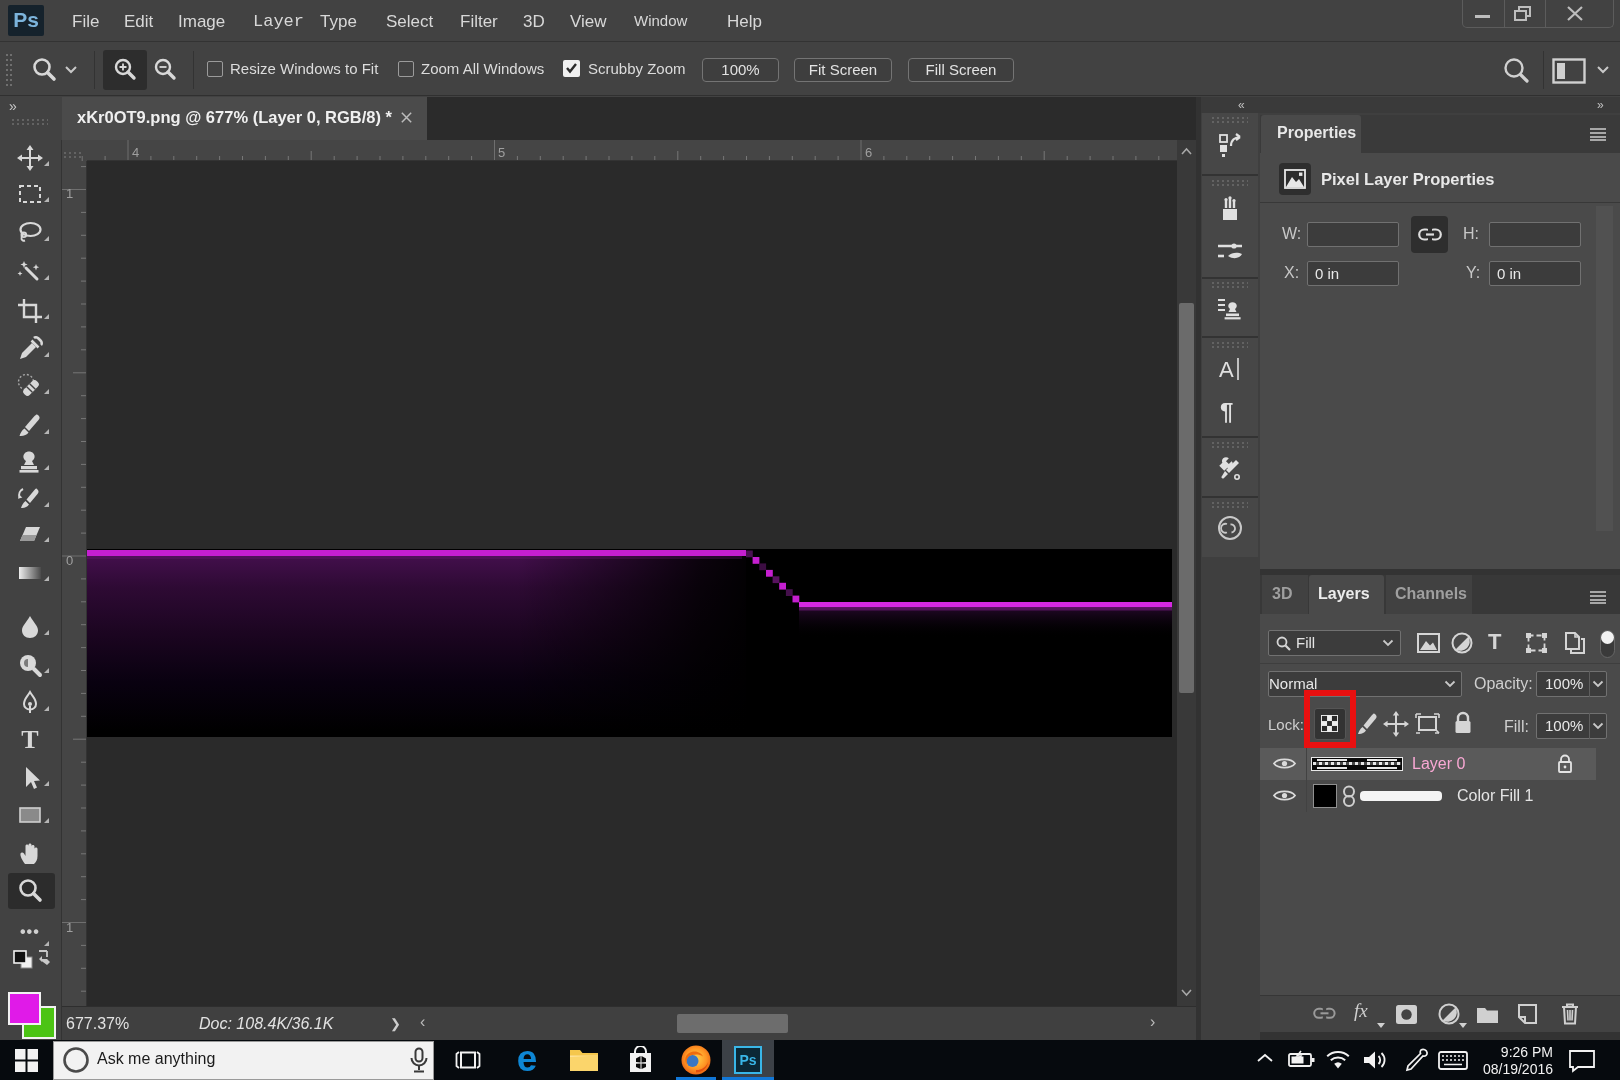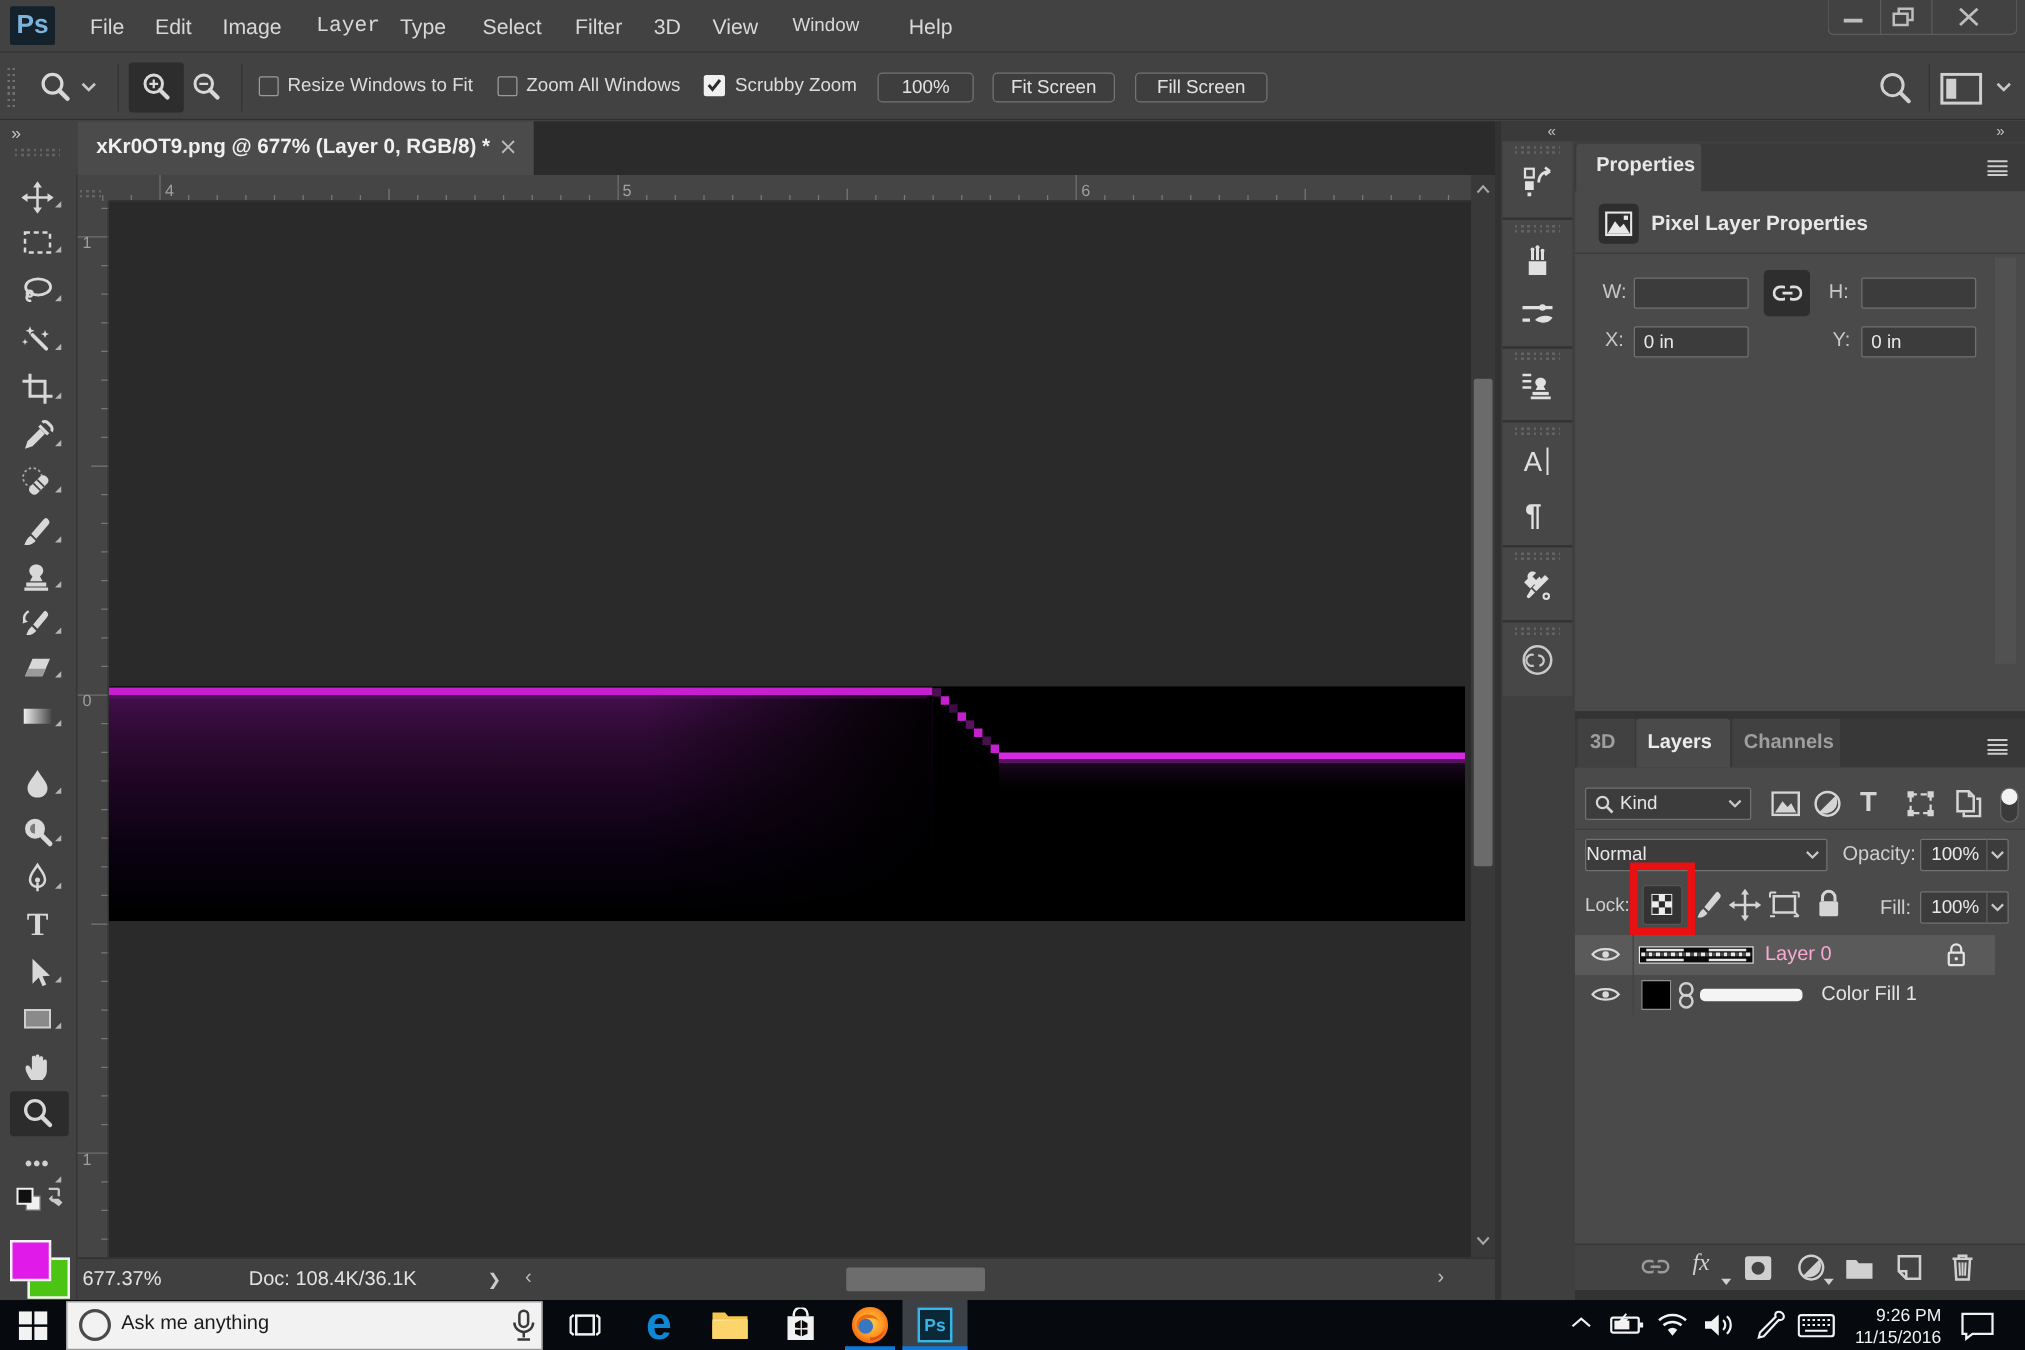--- a/index.html
+++ b/index.html
@@ -364,21 +364,21 @@
 <div class="a" style="left:1177px;top:140px;width:19px;height:866px;background:#393939;"></div>
 <div class="a" style="left:1179px;top:303px;width:15px;height:390px;background:#6b6b6b;border-radius:2px;"></div>
 <svg class="a" style="left:1180px;top:147px;" width="13" height="9" viewBox="0 0 13 9">
  <path d="M2 7 L6.5 2 L11 7" stroke="#a8a8a8" stroke-width="1.6" fill="none"></path>
   </svg>
 <svg class="a" style="left:1180px;top:988px;" width="13" height="9" viewBox="0 0 13 9">
  <path d="M2 2 L6.5 7 L11 2" stroke="#a8a8a8" stroke-width="1.6" fill="none"></path>
   </svg>
 <div class="a" style="left:62px;top:1006px;width:1134px;height:34px;background:#404040;border-top:1px solid #2e2e2e;">
 <div class="a" style="left:4px;top:8px;font-size:16px;color:#e2e2e2;">677.37%</div>
-<div class="a" style="left:137px;top:8px;font-size:16px;color:#e2e2e2;">Doc: 108.4K/36.1K</div>
+<div class="a" style="left:137px;top:8px;font-size:16px;color:#e2e2e2;font-style:italic;">Doc: 108.4K/36.1K</div>
 <div class="a" style="left:328px;top:9px;font-size:13px;color:#cccccc;">❯</div>
 <div class="a" style="left:358px;top:6px;font-size:16px;color:#bbbbbb;">‹</div>
 <div class="a" style="left:1088px;top:6px;font-size:16px;color:#bbbbbb;">›</div>
 <div class="a" style="left:615px;top:7px;width:111px;height:19px;background:#6d6d6d;border-radius:2px;"></div>
 </div>
 <div class="a" style="left:1196px;top:97px;width:424px;height:943px;background:#3f3f3f;"></div>
 <div class="a" style="left:1196px;top:97px;width:5px;height:943px;background:#323232;"></div>
 <div class="a" style="left:1201px;top:97px;width:419px;height:16px;background:#3a3a3a;"></div>
 <div class="a" style="left:1238px;top:98px;color:#c0c0c0;font-size:12px;">«</div>
 <div class="a" style="left:1597px;top:98px;color:#c0c0c0;font-size:12px;">»</div>
@@ -484,21 +484,21 @@
 <div class="a" style="left:1395px;top:585px;font-weight:bold;font-size:16px;color:#9f9f9f;">Channels</div>
 <svg class="a" style="left:1589px;top:590px;" width="18" height="14" viewBox="0 0 18 14">
  <path d="M1 2 H17 M1 6 H17 M1 10 H17 M1 13 H17" stroke="#cccccc" stroke-width="1.6"></path>
   </svg>
 <div class="a" style="left:1260px;top:614px;width:360px;height:418px;background:#4a4a4a;"></div>
 <div class="a inp" style="left:1268px;top:630px;width:133px;height:26px;"></div>
 <svg class="a" style="left:1275px;top:635px;" width="17" height="17" viewBox="0 0 17 17">
  <circle cx="7" cy="7" r="4.5" fill="none" stroke="#d5d5d5" stroke-width="1.8"></circle>
  <path d="M10.5 10.5 L15 15" stroke="#d5d5d5" stroke-width="2.2"></path>
   </svg>
-<div class="a" style="left:1296px;top:634px;font-size:15px;color:#e4e4e4;">Kind</div>
+<div class="a" style="left:1296px;top:634px;font-size:15px;color:#e4e4e4;">Fill</div>
 <svg class="a" style="left:1382px;top:639px;" width="12" height="8" viewBox="0 0 12 8">
  <path d="M1.5 1.5 L6 6 L10.5 1.5" stroke="#c8c8c8" stroke-width="1.8" fill="none"></path>
   </svg>
 <svg class="a" style="left:1417px;top:633px;" width="23" height="20" viewBox="0 0 23 20">
  <rect x="1" y="1" width="21" height="18" fill="none" stroke="#d5d5d5" stroke-width="2"></rect>
  <path d="M3 17 L9 8 L13 12.5 L16 9.5 L20 17 Z" fill="#d5d5d5"></path>
   </svg>
 <svg class="a" style="left:1451px;top:632px;" width="22" height="22" viewBox="0 0 22 22">
  <circle cx="11" cy="11" r="9.5" fill="none" stroke="#d5d5d5" stroke-width="2"></circle>
  <path d="M4.5 17.5 A9.5 9.5 0 0 0 17.5 4.5 Z" fill="#d5d5d5"></path>
@@ -691,15 +691,15 @@
  <path d="M16.5 8 A5.5 5.5 0 0 1 16.5 16 M19.5 5 A9.5 9.5 0 0 1 19.5 19" stroke="#f2f2f2" stroke-width="1.8" fill="none"></path>
   </svg>
 <svg class="a" style="left:1405px;top:1048px;" width="24" height="24" viewBox="0 0 24 24">
  <path d="M16 2 C18.5 0.5 21.5 2 22 4.5 C22.5 7 20.5 8.5 18 8 L6 21 L2 22 L3 18 L15.5 5.5 C15 4 15.2 2.8 16 2 Z" fill="none" stroke="#f2f2f2" stroke-width="1.7"></path>
   </svg>
 <svg class="a" style="left:1438px;top:1051px;" width="30" height="19" viewBox="0 0 30 19">
  <rect x="1" y="1" width="28" height="17" rx="2" fill="none" stroke="#f2f2f2" stroke-width="1.8"></rect>
  <path d="M4 5 H6 M8 5 H10 M12 5 H14 M16 5 H18 M20 5 H22 M24 5 H26 M4 9 H6 M8 9 H10 M12 9 H14 M16 9 H18 M20 9 H22 M24 9 H26 M6 13.5 H24" stroke="#f2f2f2" stroke-width="1.6"></path>
   </svg>
 <div class="a" style="left:1478px;top:1044px;width:75px;text-align:right;font-size:14px;color:#f2f2f2;">9:26 PM</div>
-<div class="a" style="left:1462px;top:1061px;width:91px;text-align:right;font-size:14px;color:#f2f2f2;">11/15/2016</div>
+<div class="a" style="left:1462px;top:1061px;width:91px;text-align:right;font-size:14px;color:#f2f2f2;">08/19/2016</div>
 <svg class="a" style="left:1568px;top:1049px;" width="28" height="24" viewBox="0 0 28 24">
  <path d="M2 2 H26 V18 H10 L5 22 L5 18 H2 Z" fill="none" stroke="#f2f2f2" stroke-width="1.8"></path>
   </svg>
 </body></html>

